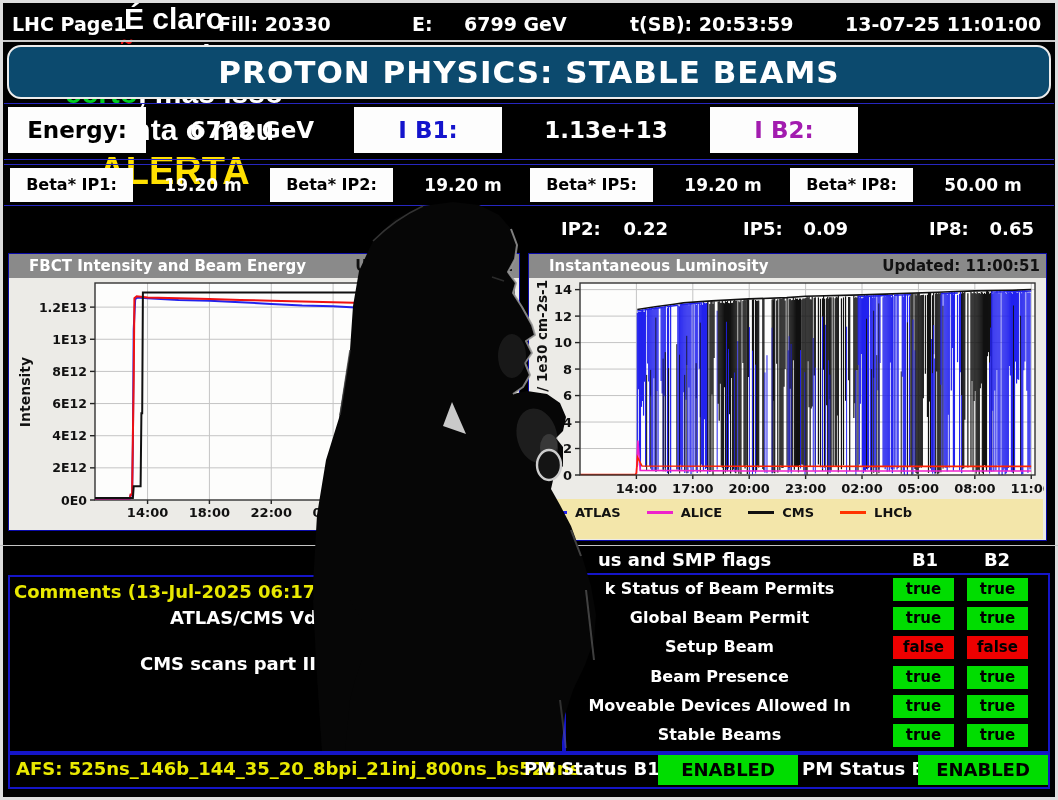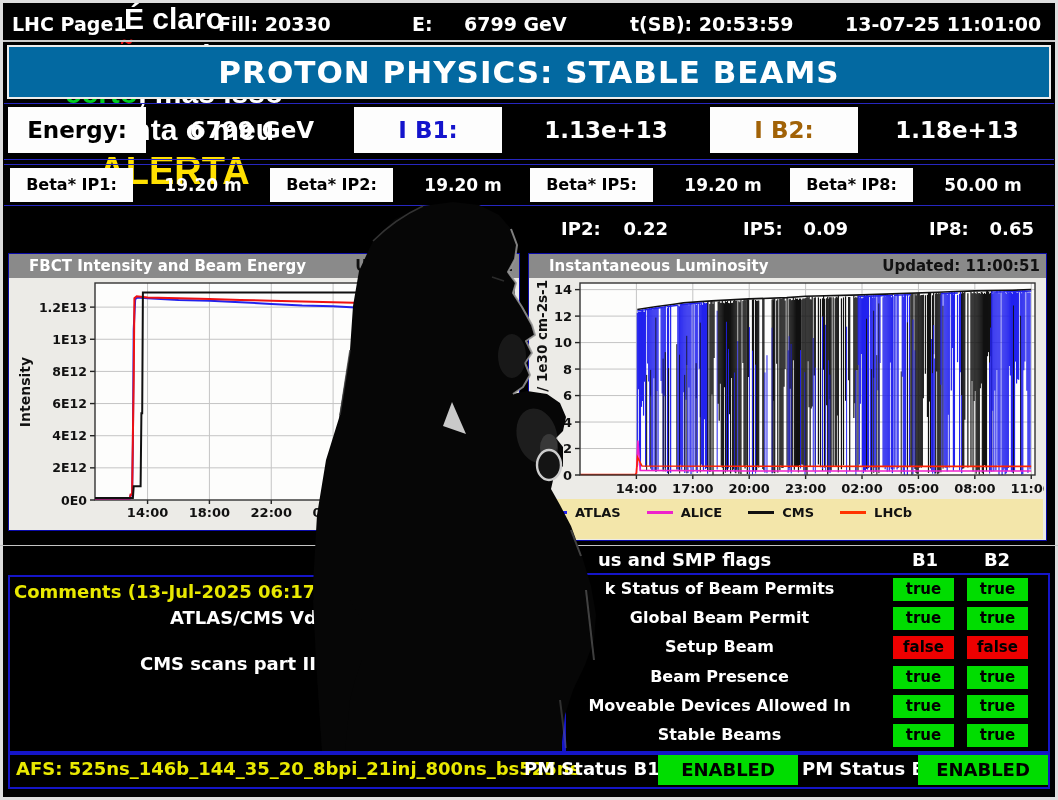--- a/index.html
+++ b/index.html
@@ -48,31 +48,30 @@
   <div id="frame" class="abs"></div>
 
   <div class="abs tb" style="left:12px;top:10px">LHC Page1</div>
   <div class="abs tb" style="left:218px;top:10px">Fill: 20330</div>
   <div class="abs tb" style="left:412px;top:10px">E:</div>
   <div class="abs tb" style="left:464px;top:10px">6799 GeV</div>
   <div class="abs tb" style="left:630px;top:10px">t(SB): 20:53:59</div>
   <div class="abs tb" style="left:845px;top:10px">13-07-25 11:01:00</div>
   <div id="topbar-sep" class="abs"></div>
 
-  <div id="banner" class="abs" style="background: #0369a1;">
+  <div id="banner" class="abs" style="background: #0c4a6e; border-radius: 14px;">
     <div id="banner-text">PROTON PHYSICS: STABLE BEAMS</div>
   </div>
 
   <div class="abs rowline" style="top:103px"></div>
   <div class="abs wbox ener-box" style="left:8px;width:138px;color:#000">Energy:</div>
   <div class="abs ener-val" style="left:152px;width:200px">6799 GeV</div>
   <div class="abs wbox ener-box" id="ib1-box" style="left: 354px; width: 148px; color: rgb(20, 20, 204);">I B1:</div>
   <div class="abs ener-val" style="left:508px;width:196px">1.13e+13</div>
-  <div class="abs wbox ener-box" id="ib2-box" style="left: 710px; width: 148px; color: #a16207;">I B2:</div>
-  <div class="abs ener-val" style="left:864px;width:186px">1.18e+13</div>
+  <div class="abs wbox ener-box" id="ib2-box" style="left: 710px; width: 148px; color: #a21caf;">I B2:</div>
   <div class="abs rowline" style="top:159px"></div>
 
   <div class="abs rowline" style="top:164px"></div>
   <div class="abs wbox beta-box" style="left:10px">Beta* IP1:</div>
   <div class="abs beta-val" style="left:138px">19.20 m</div>
   <div class="abs wbox beta-box" style="left:270px">Beta* IP2:</div>
   <div class="abs beta-val" style="left:398px">19.20 m</div>
   <div class="abs wbox beta-box" style="left:530px">Beta* IP5:</div>
   <div class="abs beta-val" style="left:658px">19.20 m</div>
   <div class="abs wbox beta-box" style="left:790px">Beta* IP8:</div>

